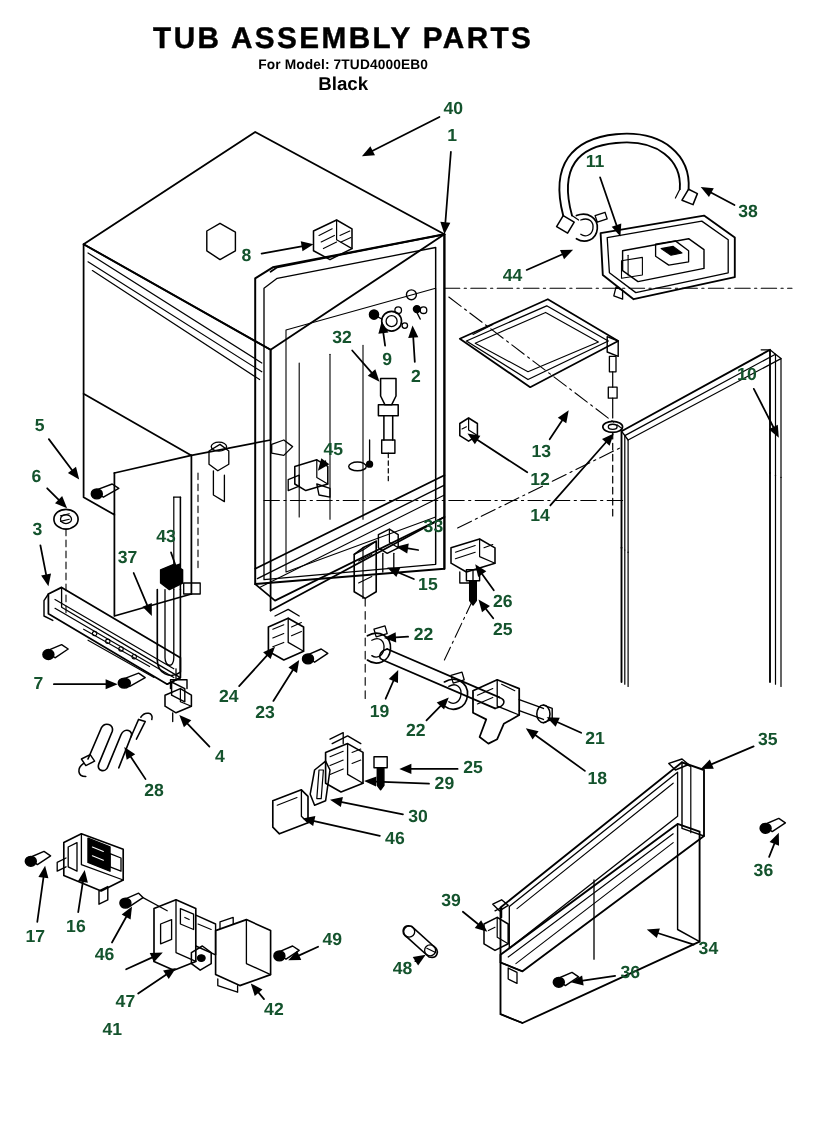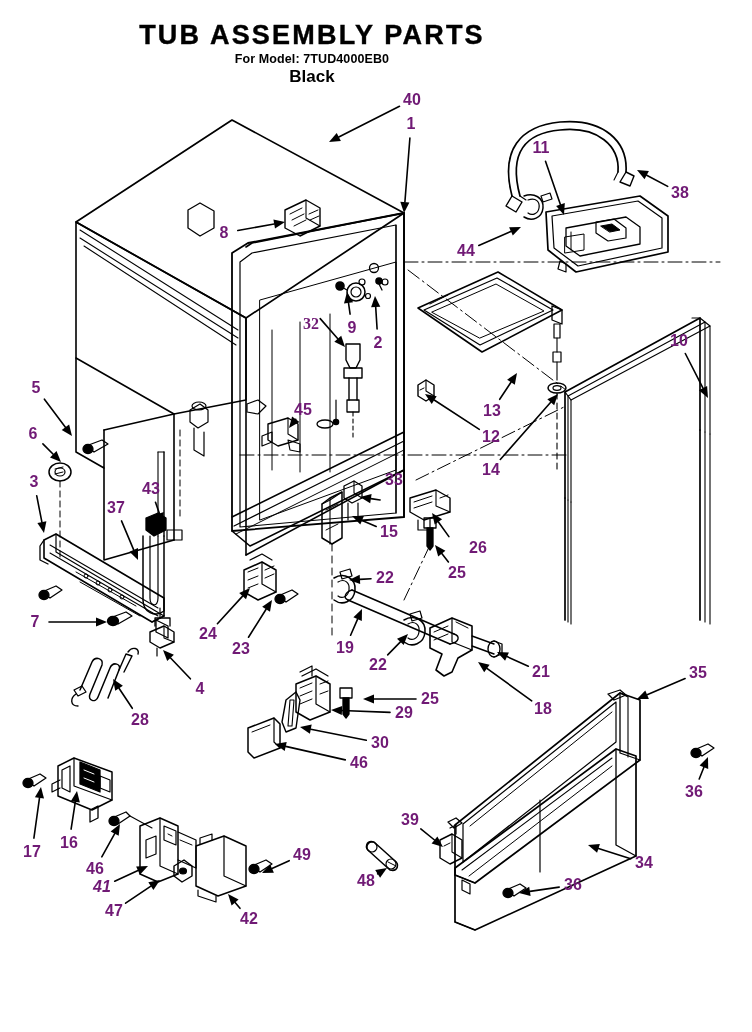--- a/index.html
+++ b/index.html
@@ -64,21 +64,21 @@
     width: 752px;
     height: 1032px;
   }
 
   
   .callout {
     position: absolute;
     font-family: "Liberation Sans", sans-serif;
     font-size: 16px;
     font-weight: bold;
-    color: #701a75;
+    color: #14532d;
     line-height: 1;
     white-space: nowrap;
     user-select: none;
     transform: translate(-50%, -50%);
   }
 </style>
 </head>
 <body>
 
 <div id="sheet">
@@ -640,36 +640,36 @@
       <div class="callout" style="left: 32px; top: 852px;">17</div>
       <div class="callout" style="left: 543px; top: 709px;">18</div>
       <div class="callout" style="left: 345px; top: 648px;">19</div>
       <div class="callout" style="left: 541px; top: 672px;">21</div>
       <div class="callout" style="left: 385px; top: 578px;">22</div>
       <div class="callout" style="left: 378px; top: 665px;">22</div>
       <div class="callout" style="left: 241px; top: 649px;">23</div>
       <div class="callout" style="left: 208px; top: 634px;">24</div>
       <div class="callout" style="left: 457px; top: 573px;">25</div>
       <div class="callout" style="left: 430px; top: 699px;">25</div>
-      <div class="callout" style="left: 478px; top: 548px;">26</div>
+      <div class="callout" style="left: 457px; top: 548px;">26</div>
       <div class="callout" style="left: 140px; top: 720px;">28</div>
       <div class="callout" style="left: 404px; top: 713px;">29</div>
       <div class="callout" style="left: 380px; top: 743px;">30</div>
       <div class="callout" style="left: 359px; top: 763px;">46</div>
-      <div class="callout" style="left: 311px; top: 324px; font-family: Liberation Serif, serif;">32</div>
+      <div class="callout" style="left: 311px; top: 308px;">32</div>
       <div class="callout" style="left: 394px; top: 480px;">33</div>
       <div class="callout" style="left: 644px; top: 863px;">34</div>
       <div class="callout" style="left: 698px; top: 673px;">35</div>
       <div class="callout" style="left: 694px; top: 792px;">36</div>
       <div class="callout" style="left: 573px; top: 885px;">36</div>
       <div class="callout" style="left: 116px; top: 508px;">37</div>
       <div class="callout" style="left: 680px; top: 193px;">38</div>
       <div class="callout" style="left: 410px; top: 820px;">39</div>
       <div class="callout" style="left: 412px; top: 100px;">40</div>
-      <div class="callout" style="left: 102px; top: 887px; font-style: italic;">41</div>
+      <div class="callout" style="left: 102px; top: 937px;">41</div>
       <div class="callout" style="left: 249px; top: 919px;">42</div>
       <div class="callout" style="left: 151px; top: 489px;">43</div>
       <div class="callout" style="left: 466px; top: 251px;">44</div>
       <div class="callout" style="left: 303px; top: 410px;">45</div>
       <div class="callout" style="left: 95px; top: 869px;">46</div>
       <div class="callout" style="left: 114px; top: 911px;">47</div>
       <div class="callout" style="left: 366px; top: 881px;">48</div>
       <div class="callout" style="left: 302px; top: 855px;">49</div>
     </div>
 

